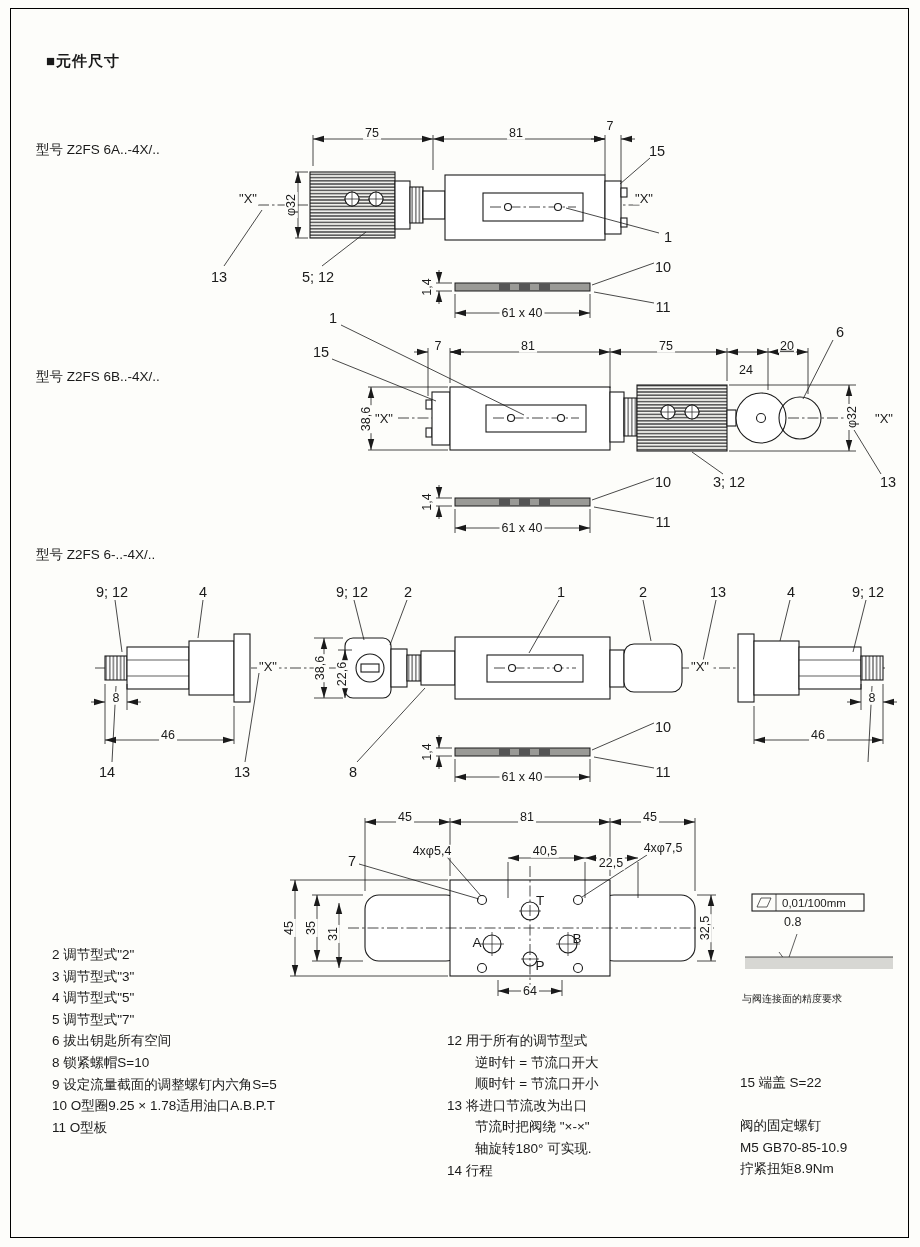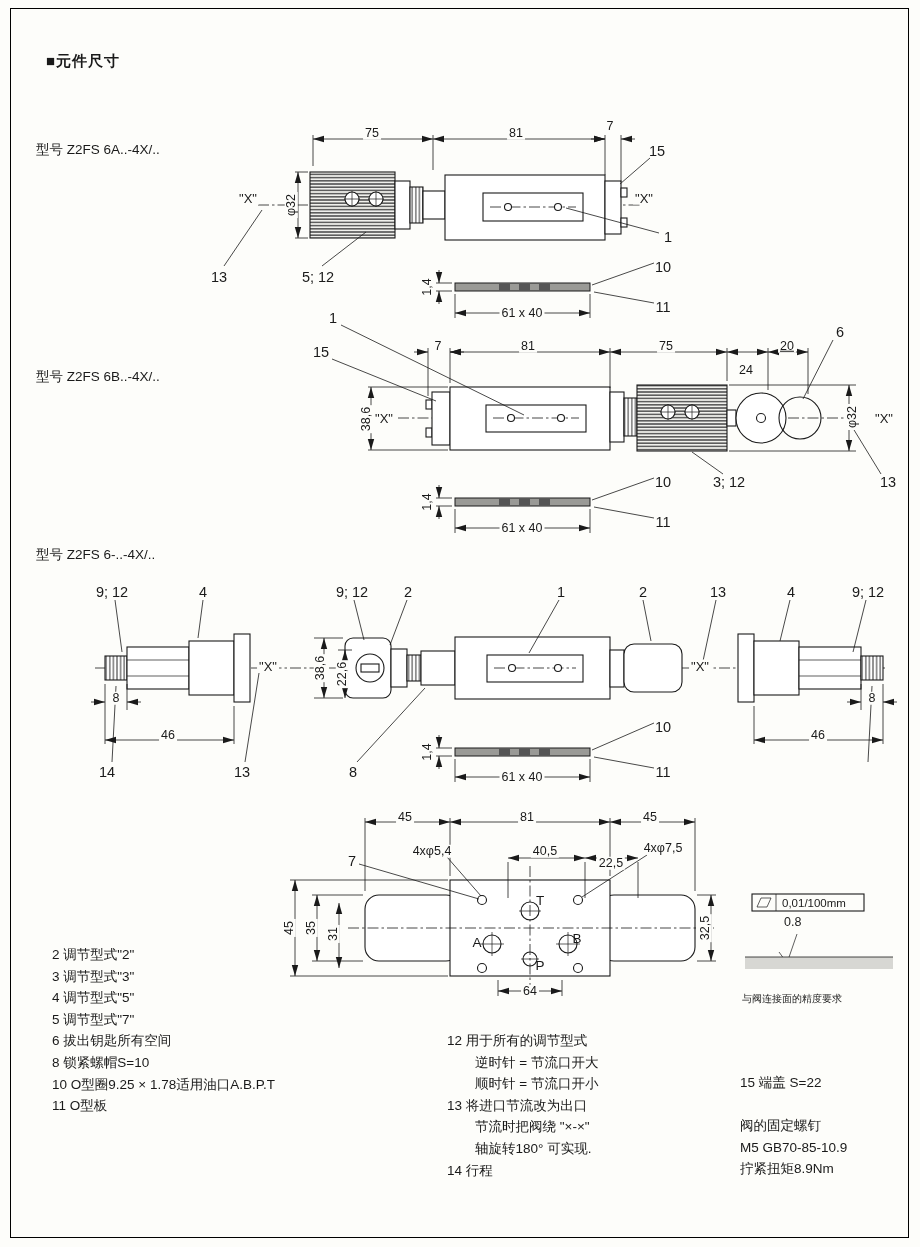--- a/index.html
+++ b/index.html
@@ -378,20 +378,21 @@
   <div class="abs rough" style="left:784px;top:915px">0.8</div>
   <div class="abs tolnote" style="left:742px;top:992px">与阀连接面的精度要求</div>
 
   <div class="abs legend" style="left:52px;top:944px">
     <div>2  调节型式"2"</div>
     <div>3  调节型式"3"</div>
     <div>4  调节型式"5"</div>
     <div>5  调节型式"7"</div>
     <div>6  拔出钥匙所有空间</div>
     <div>8  锁紧螺帽S=10</div>
+    <div>9  设定流量截面的调整螺钉内六角S=5</div>
     <div>10 O型圈9.25 × 1.78适用油口A.B.P.T</div>
     <div>11 O型板</div>
   </div>
 
   <div class="abs legend" style="left:447px;top:1030px">
     <div>12  用于所有的调节型式</div>
     <div class="cont">逆时针 = 节流口开大</div>
     <div class="cont">顺时针 = 节流口开小</div>
     <div>13  将进口节流改为出口</div>
     <div class="cont">节流时把阀绕 "×-×"</div>

